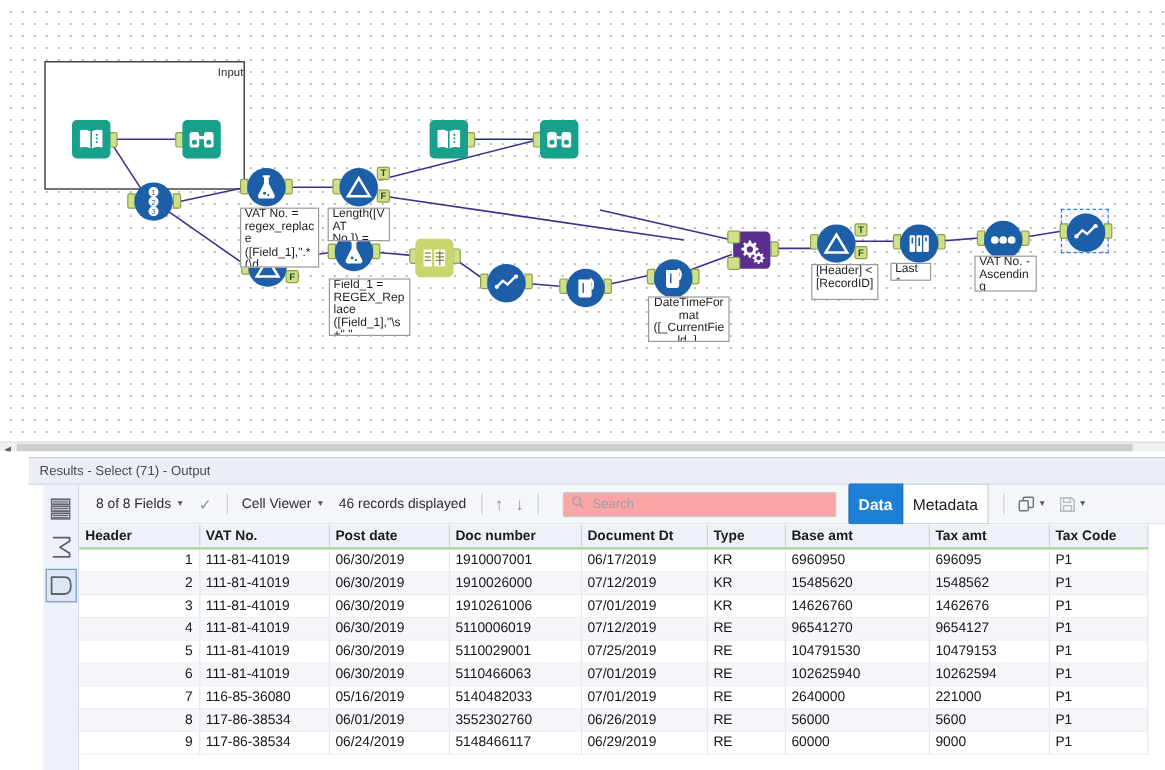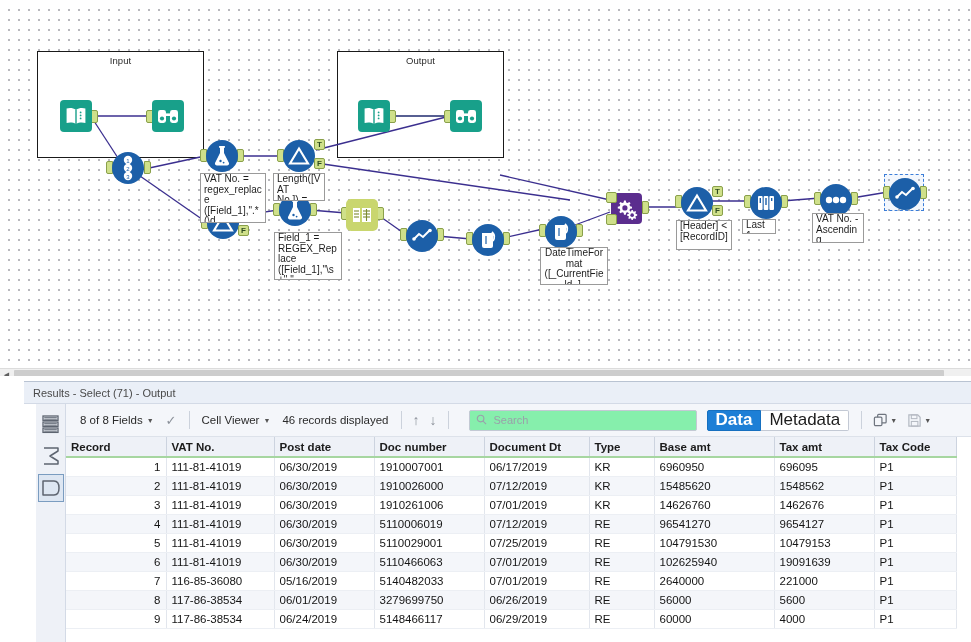--- a/index.html
+++ b/index.html
@@ -29,21 +29,21 @@
     position: absolute; left:0; top:0; width:971px; height:6px;
     background:#ffffff;
   }
 
   .container-box {
     position: absolute;
     background: #ffffff;
     border: 1.5px solid #1a1a1a;
   }
   .container-title {
-    text-align: center;
+    text-align: right;
     font-size: 9.5px;
     color: #2c2c2c;
     padding-top: 3px;
     letter-spacing: .1px;
   }
 
   
   .node {
     position: absolute;
     width: 32px; height: 32px;
@@ -174,40 +174,40 @@
   }
   .tb-item { display: flex; align-items: center; gap: 4px; padding: 0 6px; white-space: nowrap;}
   .caret { font-size: 7px; color: #555; }
   .tb-sep { width:1px; height:18px; background:#ccd2dc; margin: 0 6px;}
   .check { color: #8a9099; font-size: 13px; }
   .arrow-btn { color:#8b9099; font-size: 14px; padding: 0 5px; }
 
   #search-wrap {
     margin-left: 14px;
     width: 228px; height: 21px;
-    background: #86efac;
+    background: #fca5a5;
     border: 1px solid #c3c9d4;
     border-radius: 2px;
     display: flex; align-items: center;
     padding: 0 6px; gap: 5px;
   }
   #search-input {
     border: none; outline: none;
     font-size: 11px; color: #111;
     width: 100%;
     font-family: "Liberation Sans", sans-serif;
     background: transparent;
   }
   #search-input::placeholder { color: #9aa0aa; }
 
   .seg { display: flex; margin-left: 10px; }
   .seg-btn {
-    height: 21px; padding: 0 8px;
+    height: 34px; padding: 0 8px;
     display: flex; align-items: center;
-    font-size: 17px;
+    font-size: 13px;
     border: 1px solid #c3c9d4;
     background: #ffffff; color: #1b1b1b; text-align: right;
   }
   .seg-btn.active { background: #1d7fd6; color: #ffffff; border-color:#1670c0; font-weight: bold;}
   .seg-btn:first-child { border-radius: 2px 0 0 2px; }
   .seg-btn:last-child { border-left: none; border-radius: 0 2px 2px 0; }
 
   .tb-icon-btn {
     display:flex; align-items:center; gap:2px;
     padding: 0 5px; color: #6f757f;
@@ -307,23 +307,20 @@
       <line x1="782" y1="201" x2="820" y2="198"></line>
 
       <line x1="852" y1="198" x2="888" y2="192"></line>
     </g>
   </svg>
 
   <div class="container-box" style="left:37px; top:51px; width:167px; height:107px;">
     <div class="container-title">Input</div>
   </div>
 
-  <div class="container-box" style="left:337px; top:51px; width:167px; height:107px;">
-    <div class="container-title">Output</div>
-  </div>
 
   <div class="node sq" style="left:60px; top:100px; background:#18a08a;">
     <svg width="22" height="20" viewBox="0 0 22 20">
         <path d="M11 4 C8 1.6 4 1.8 1.6 2.6 L1.6 17 C4 16.2 8 16 11 18 C14 16 18 16.2 20.4 17 L20.4 2.6 C18 1.8 14 1.6 11 4 Z" fill="#fff"></path>
         <path d="M11 4 L11 18" stroke="#18a08a" stroke-width="1.4"></path>
         <circle cx="15.6" cy="6.4" r="0.9" fill="#18a08a"></circle>
         <circle cx="15.6" cy="9.4" r="0.9" fill="#18a08a"></circle>
         <circle cx="15.6" cy="12.4" r="0.9" fill="#18a08a"></circle>
       </svg>
   </div>
@@ -642,21 +639,21 @@
               <col class="c-post">
               <col class="c-doc">
             <col class="c-ddt">
               <col class="c-type">
               <col class="c-base">
               <col class="c-tax">
               <col class="c-code">
           </colgroup>
           <thead>
             <tr>
-              <th class="num">Record</th>
+              <th class="num">Header</th>
               <th>VAT No.</th>
               <th>Post date</th>
               <th>Doc number</th>
               <th>Document Dt</th>
               <th>Type</th>
               <th>Base amt</th>
               <th>Tax amt</th>
               <th>Tax Code</th>
             </tr>
           </thead>
@@ -717,54 +714,54 @@
                 <td>P1</td>
               </tr>
               <tr class="alt">
                 <td class="num">6</td>
                 <td>111-81-41019</td>
                 <td>06/30/2019</td>
                 <td>5110466063</td>
                 <td>07/01/2019</td>
                 <td>RE</td>
                 <td>102625940</td>
-                <td>19091639</td>
+                <td>10262594</td>
                 <td>P1</td>
               </tr>
               <tr>
                 <td class="num">7</td>
                 <td>116-85-36080</td>
                 <td>05/16/2019</td>
                 <td>5140482033</td>
                 <td>07/01/2019</td>
                 <td>RE</td>
                 <td>2640000</td>
                 <td>221000</td>
                 <td>P1</td>
               </tr>
               <tr class="alt">
                 <td class="num">8</td>
                 <td>117-86-38534</td>
                 <td>06/01/2019</td>
-                <td>3279699750</td>
+                <td>3552302760</td>
                 <td>06/26/2019</td>
                 <td>RE</td>
                 <td>56000</td>
                 <td>5600</td>
                 <td>P1</td>
               </tr>
               <tr>
                 <td class="num">9</td>
                 <td>117-86-38534</td>
                 <td>06/24/2019</td>
                 <td>5148466117</td>
                 <td>06/29/2019</td>
                 <td>RE</td>
                 <td>60000</td>
-                <td>4000</td>
+                <td>9000</td>
                 <td>P1</td>
               </tr>
             </tbody>
         </table>
       </div>
     </div>
   </div>
 </div>
 
 </body></html>

